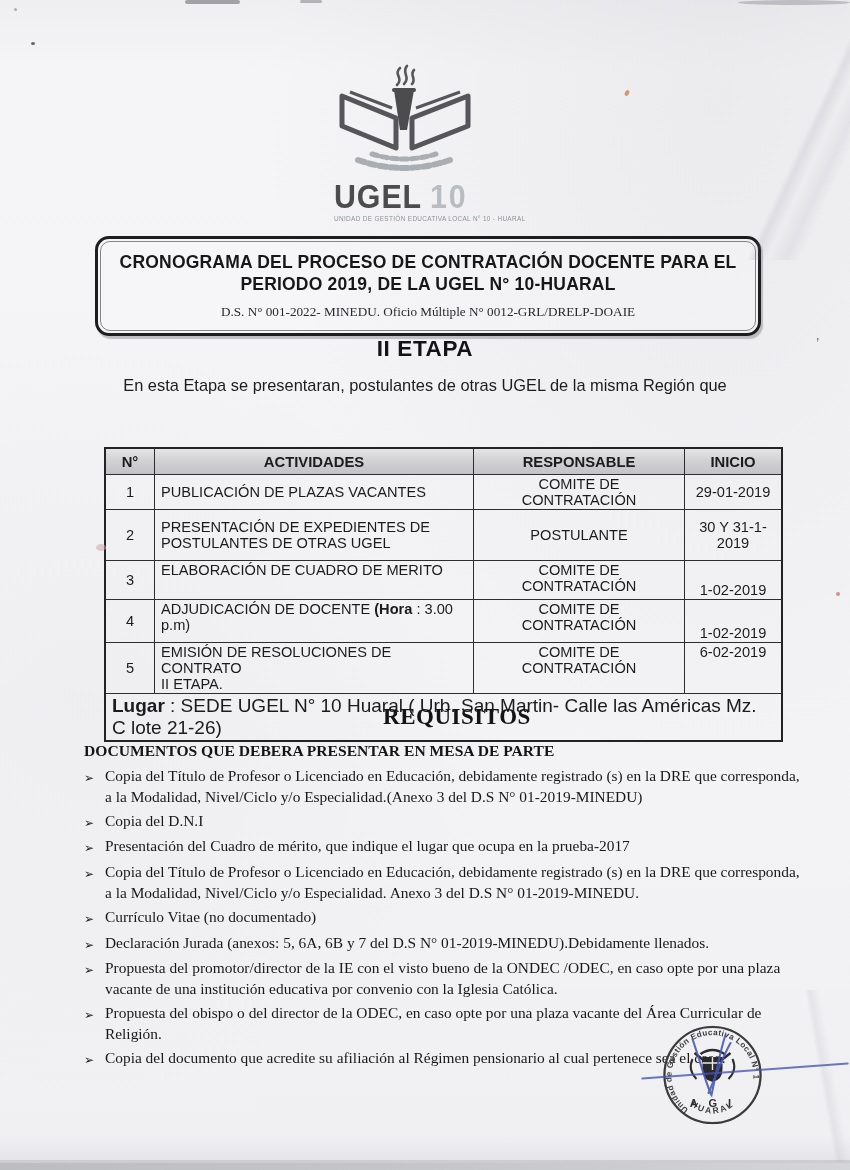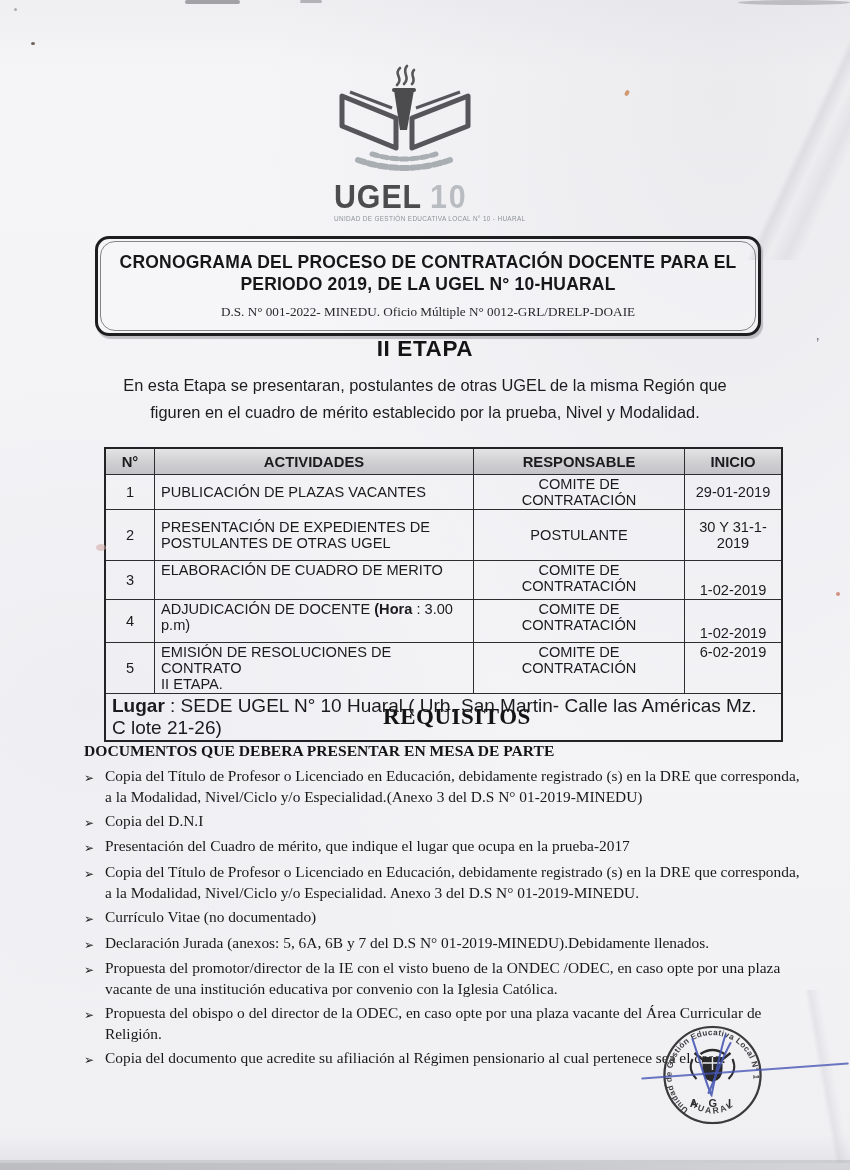--- a/index.html
+++ b/index.html
@@ -20,21 +20,21 @@
   .logo-tagline{margin-top:3px;font-size:6.4px;color:#8d9296;letter-spacing:.35px;white-space:nowrap;}
 
   
   .title-box{
     position:absolute;left:95px;top:236px;width:660px;height:94px;
     border:3px solid #1d1d1f;border-radius:14px;
     box-shadow:2px 3px 1px rgba(70,70,80,.30);
     background:rgba(250,250,252,.35);
   }
   .title-box-inner{
-    position:absolute;inset:2px;border:1px solid rgba(40,40,44,.55);border-radius:15px;
+    position:absolute;inset:2px;border:1px solid rgba(40,40,44,.55);border-radius:10px;
     text-align:center;padding-top:9px;
   }
   .title-line{font-weight:bold;font-size:17.5px;line-height:22px;color:#17171a;letter-spacing:.2px;}
   .title-ref{margin-top:9px;font-size:13.2px;color:#2a2a2e;font-family:"Liberation Serif",serif;}
 
   
   .stage-heading{position:absolute;left:0;top:336px;width:850px;text-align:center;
     font-weight:bold;font-size:22.5px;letter-spacing:.6px;color:#141416;}
   .intro{position:absolute;left:75px;top:372px;width:700px;text-align:center;
     font-size:16.4px;line-height:27px;color:#1c1c1f;}
@@ -128,21 +128,20 @@
       <div class="title-line">CRONOGRAMA DEL PROCESO DE CONTRATACIÓN DOCENTE PARA EL</div>
       <div class="title-line">PERIODO 2019, DE LA UGEL N° 10-HUARAL</div>
       <div class="title-ref">D.S. N° 001-2022- MINEDU. Oficio Múltiple N° 0012-GRL/DRELP-DOAIE</div>
     </div>
   </div>
   <div class="mark-q">’</div>
 
   <div class="stage-heading">II ETAPA</div>
   <div class="intro">
     <span>En esta Etapa se presentaran, postulantes de otras UGEL  de la misma Región que</span><br>
-    <span>figuren en el cuadro de mérito establecido por la prueba, Nivel y Modalidad.</span>
   </div>
 
   <table class="sched">
     <tbody>
         <tr>
       <th>N°</th>
       <th>ACTIVIDADES</th>
       <th>RESPONSABLE</th>
       <th>INICIO</th>
     </tr>

